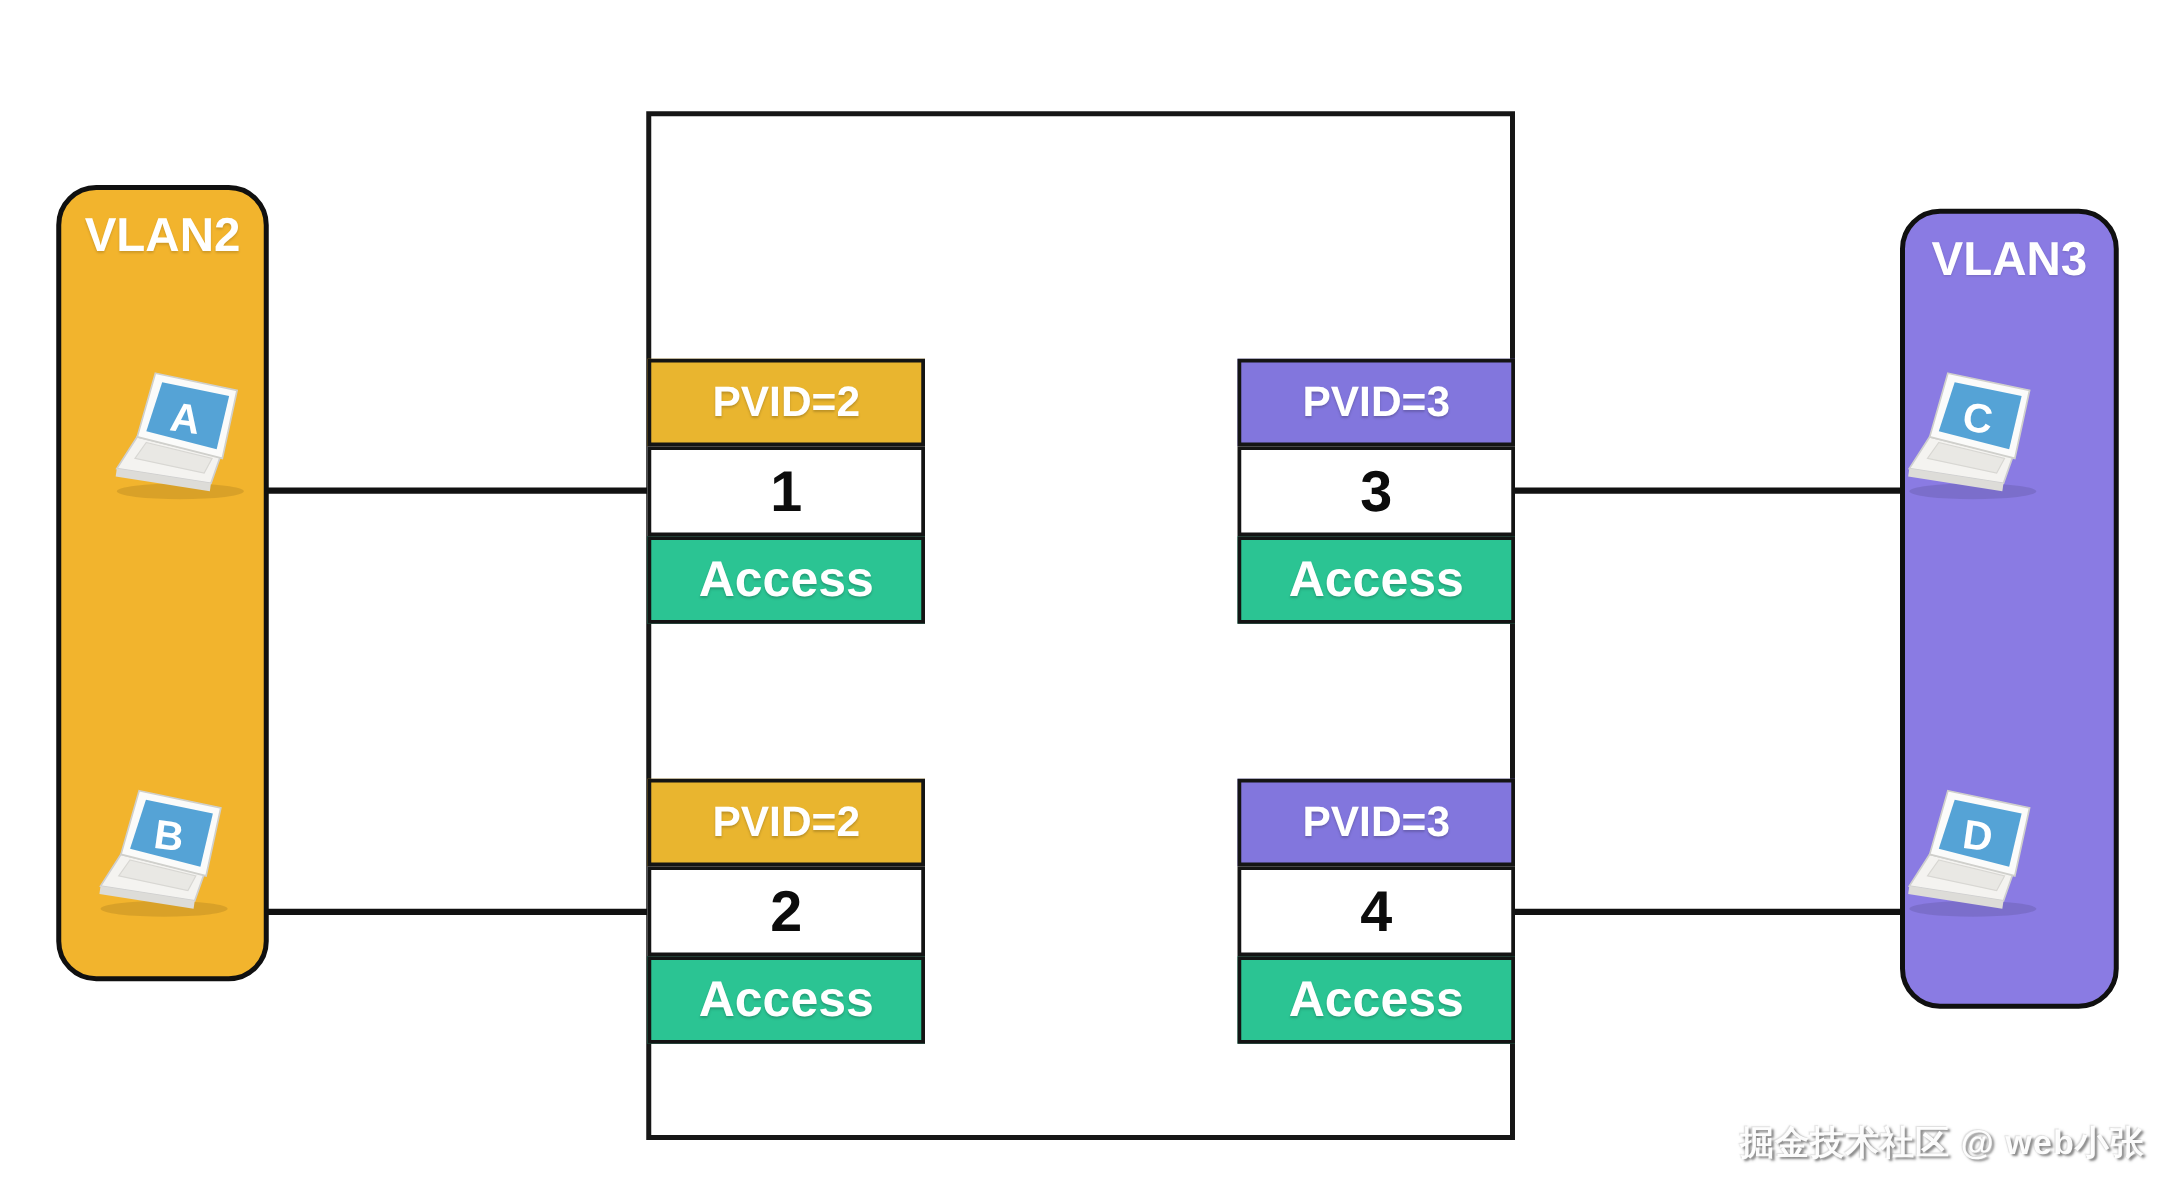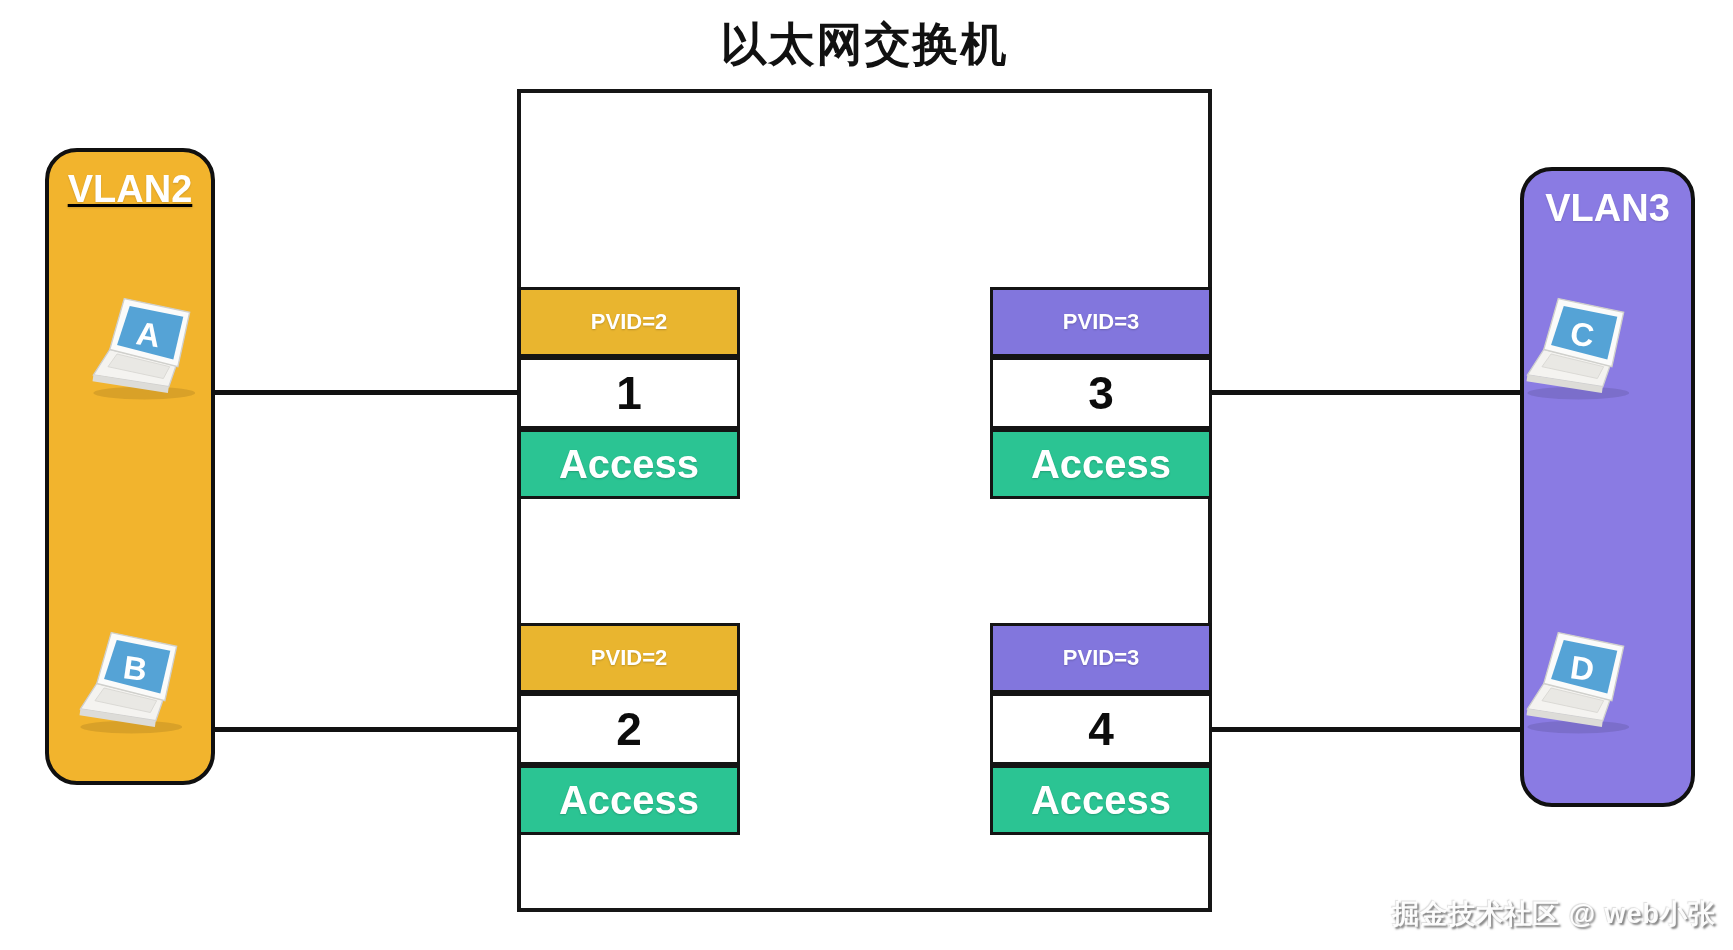--- a/index.html
+++ b/index.html
@@ -42,49 +42,48 @@
   
   .link{height:5px;background:#111;}
   
   .port-block{width:222px;}
   .band{
     box-sizing:border-box;
     width:222px;
     border:3px solid #141414;
     display:flex;align-items:center;justify-content:center;
   }
-  .band-pvid{height:70px;font-size:22px;font-weight:bold;color:#fff;text-shadow:0 1px 2px rgba(0,0,0,0.2);}
+  .band-pvid{height:70px;font-size:34px;font-weight:bold;color:#fff;text-shadow:0 1px 2px rgba(0,0,0,0.2);}
   .band-num{height:72px;font-size:46px;font-weight:bold;color:#0c0c0c;background:#fff;}
   .band-mode{height:70px;font-size:40px;font-weight:bold;color:#fff;text-shadow:0 1px 2px rgba(0,0,0,0.2);}
   
   .laptop{width:118px;height:112px;}
   
   .watermark{
     right:17px;bottom:18px;
     font-size:27px;font-weight:bold;
     color:rgba(255,255,255,0.96);
     text-shadow:2px 2px 2px rgba(110,110,110,0.85), -1px -1px 1px rgba(160,160,160,0.35);
     letter-spacing:1px;
   }
 </style>
 </head>
 <body>
 
 <div id="stage">
 
-  <div class="abs title">以太网交换机</div>
 
   <div class="abs switch-box"></div>
 
   <div class="abs link" style="left: 170px; top: 390px; width: 352px; background-color: rgb(17, 17, 17);"></div>
   <div class="abs link" style="left: 172px; top: 727px; width: 350px; background-color: rgb(17, 17, 17);"></div>
   <div class="abs link" style="left: 1208px; top: 390px; width: 326px; background-color: rgb(17, 17, 17);"></div>
   <div class="abs link" style="left: 1208px; top: 727px; width: 326px; background-color: rgb(17, 17, 17);"></div>
 
-  <div class="abs vlan-box vlan-left" style="background-color: rgb(242, 180, 45); text-decoration: underline;">
+  <div class="abs vlan-box vlan-left" style="background-color: rgb(242, 180, 45);">
     <div class="vlan-label">VLAN2</div>
   </div>
 
   <div class="abs vlan-box vlan-right" style="background-color: rgb(138, 123, 227); margin-top: 22px;">
     <div class="vlan-label">VLAN3</div>
   </div>
 
   <svg class="abs laptop" style="left:88px;top:293px;" viewBox="0 0 130 115">
     <ellipse cx="62" cy="106" rx="56" ry="7" fill="rgba(0,0,0,0.10)"></ellipse>
     <polygon points="24,58 97,76 89,99 6,86" fill="#f4f3f0" stroke="#cfcfcf" stroke-width="1.5"></polygon>

